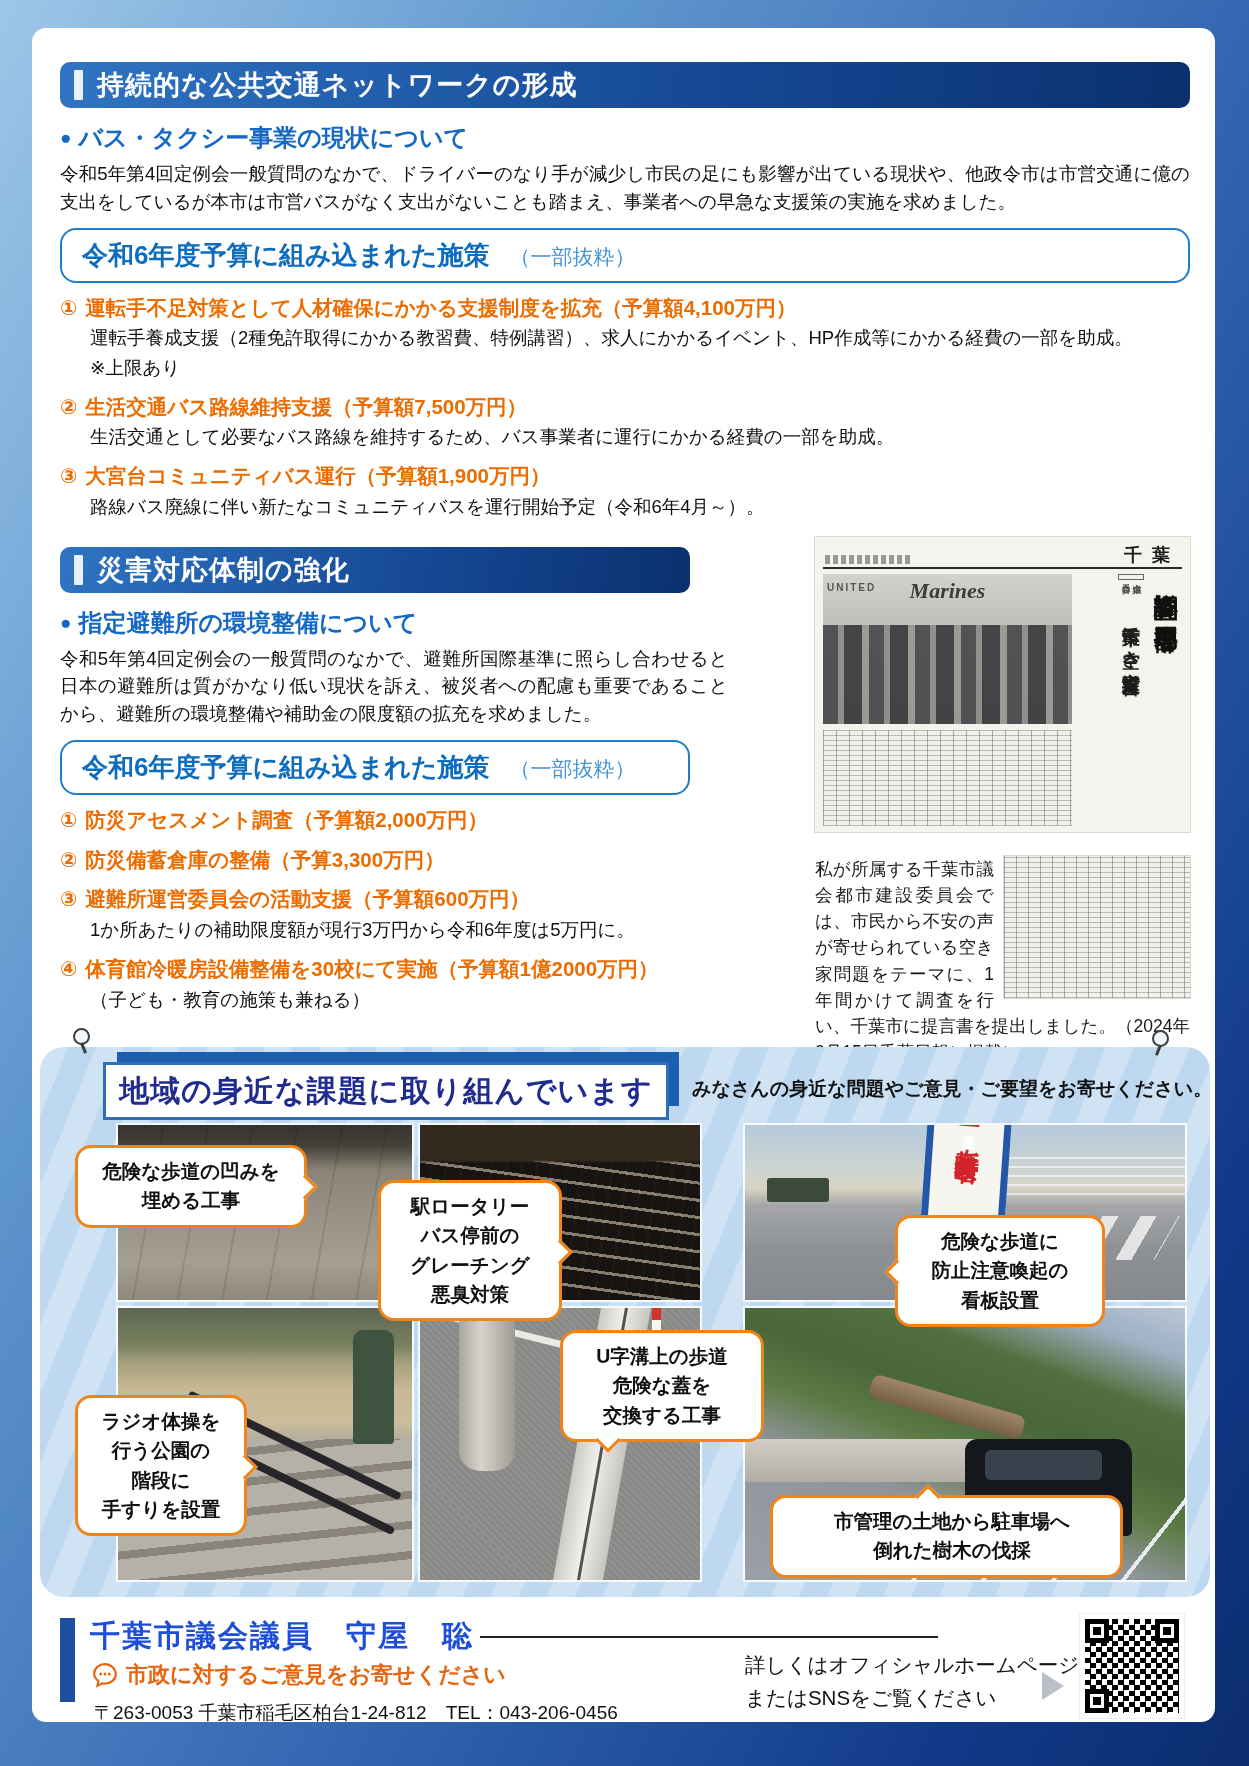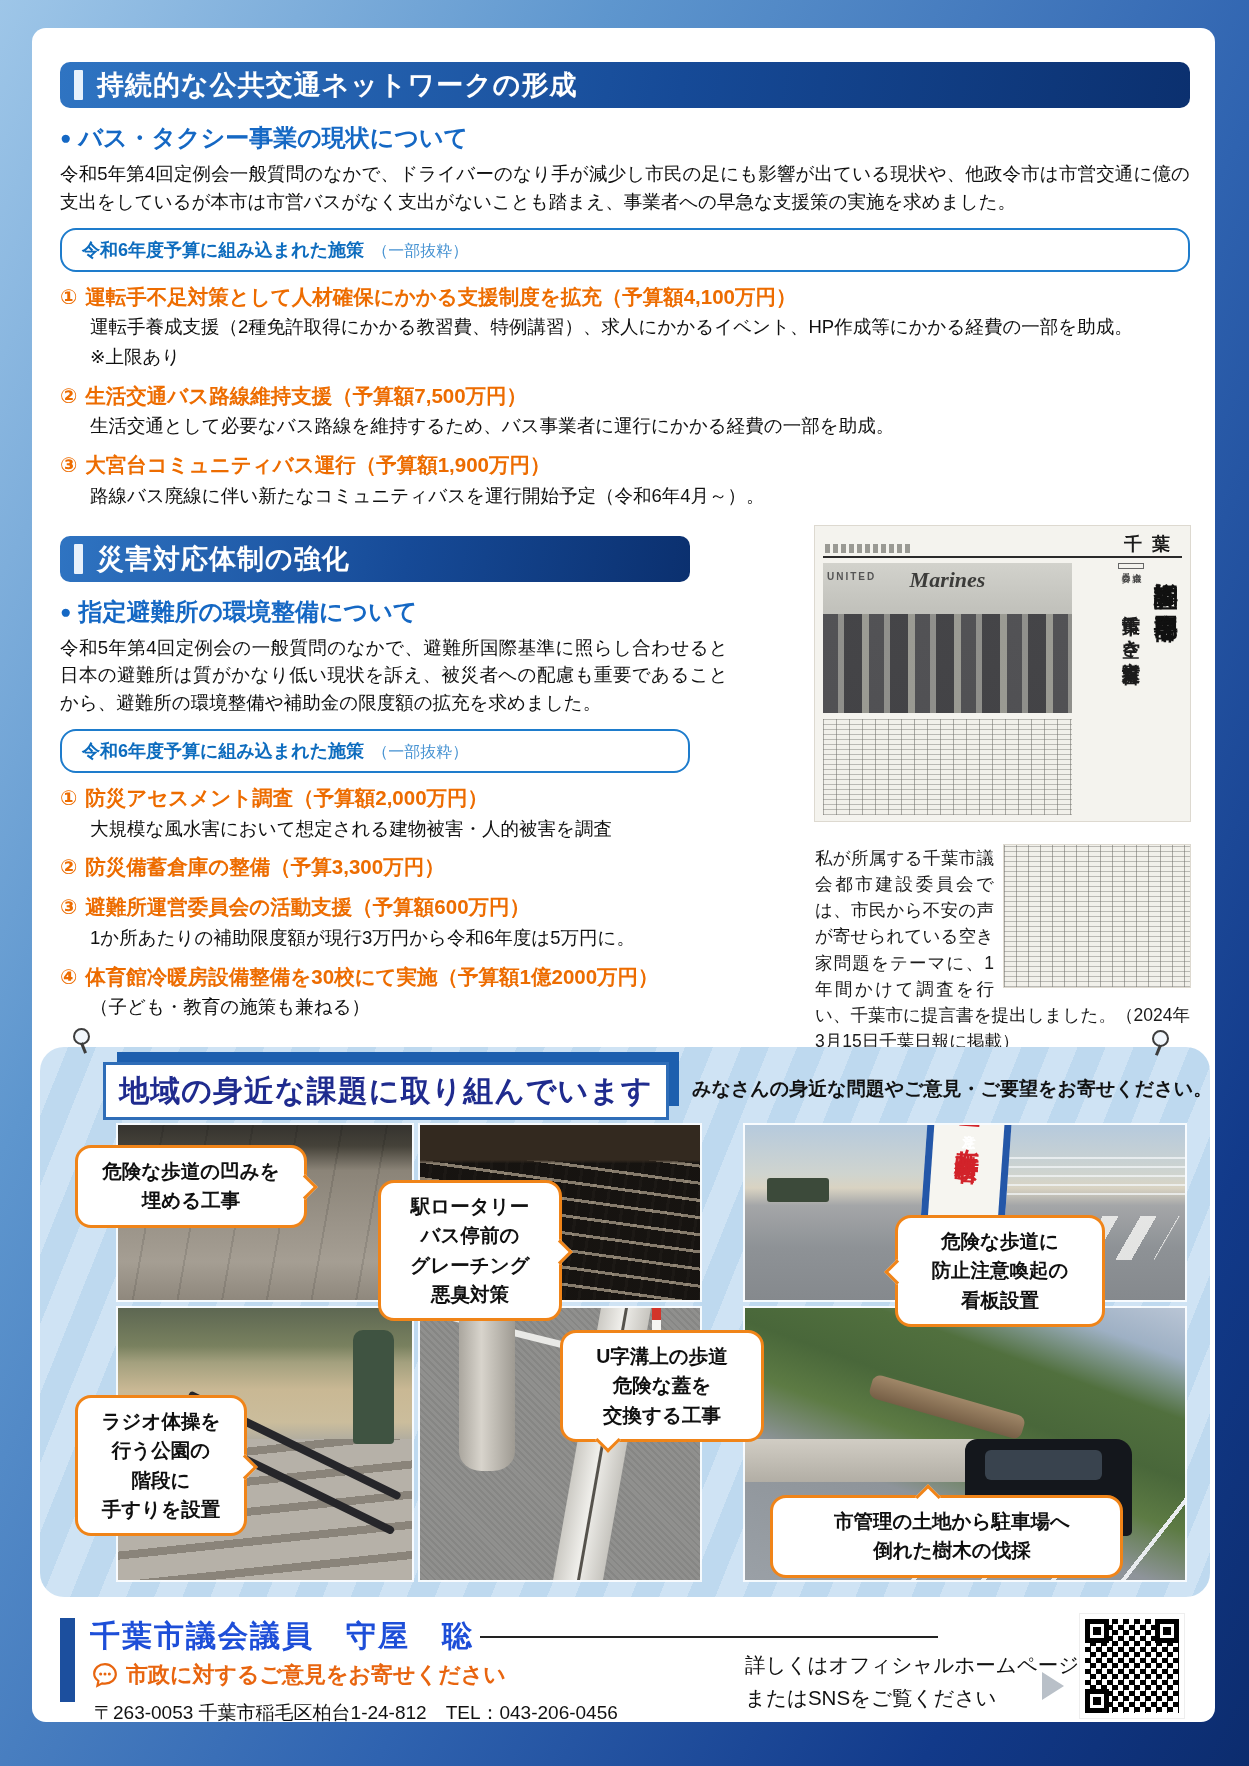--- a/index.html
+++ b/index.html
@@ -11,22 +11,22 @@
   
   .content{position:absolute;left:28px;top:34px;width:1130px;}
   .sec-header{height:46px;border-radius:10px;display:flex;align-items:center;padding-left:14px;box-sizing:border-box;
     background:linear-gradient(100deg,#2f74c2 0%,#164a97 55%,#0b306f 100%);
     color:#ffffff;font-size:27px;font-weight:bold;letter-spacing:1px;}
   .sec-header .tick{width:9px;height:30px;background:#e8f1fb;margin-right:14px;border-radius:1px;flex:0 0 auto;}
   .subhead{margin-top:14px;color:#1568c4;font-size:24px;font-weight:bold;display:flex;align-items:center;}
   .subhead .dot{font-size:19px;margin-right:7px;}
   .body-text{margin-top:6px;font-size:18.5px;line-height:1.5;color:#101010;text-align:justify;}
   .budget-box{margin-top:12px;border:2.5px solid #1e7ccc;border-radius:16px;padding:8px 10px 8px 20px;display:flex;align-items:baseline;}
-  .budget-box .bt{color:#0d6cbe;font-size:18px;font-weight:bold;}
-  .budget-box .bn{color:#4592d2;font-size:16px;margin-left:8px;}
+  .budget-box .bt{color:#0d6cbe;font-size:26px;font-weight:bold;}
+  .budget-box .bn{color:#4592d2;font-size:21px;margin-left:20px;}
   .item{margin-top:10px;}
   .item-title{color:#ed6c00;font-size:20.5px;font-weight:bold;line-height:1.45;display:flex;}
   .item-title .inum{margin-right:8px;flex:0 0 auto;}
   .item-desc{margin-top:2px;margin-left:30px;font-size:18.5px;line-height:1.5;color:#101010;}
   .sec2-row{margin-top:26px;display:flex;}
   .col-left{width:668px;flex:0 0 auto;}
   .col-left .sec-header{width:630px;box-sizing:border-box;}
   .col-left .budget-box{width:630px;box-sizing:border-box;}
   .col-right{width:375px;margin-left:auto;flex:0 0 auto;margin-top:-10px;}
 
@@ -202,21 +202,20 @@
           <div class="body-text">令和5年第4回定例会の一般質問のなかで、避難所国際基準に照らし合わせると日本の避難所は質がかなり低い現状を訴え、被災者への配慮も重要であることから、避難所の環境整備や補助金の限度額の拡充を求めました。</div>
           <div class="budget-box">
             <span class="bt">令和6年度予算に組み込まれた施策</span>
             <span class="bn">（一部抜粋）</span>
           </div>
           <div class="item">
             <div class="item-title">
               <span class="inum">①</span>
               <span>防災アセスメント調査（予算額2,000万円）</span>
             </div>
-            <div class="item-desc">大規模な風水害において想定される建物被害・人的被害を調査</div>
           </div>
           <div class="item">
             <div class="item-title">
               <span class="inum">②</span>
               <span>防災備蓄倉庫の整備（予算3,300万円）</span>
             </div>
           </div>
           <div class="item">
             <div class="item-title">
               <span class="inum">③</span>

